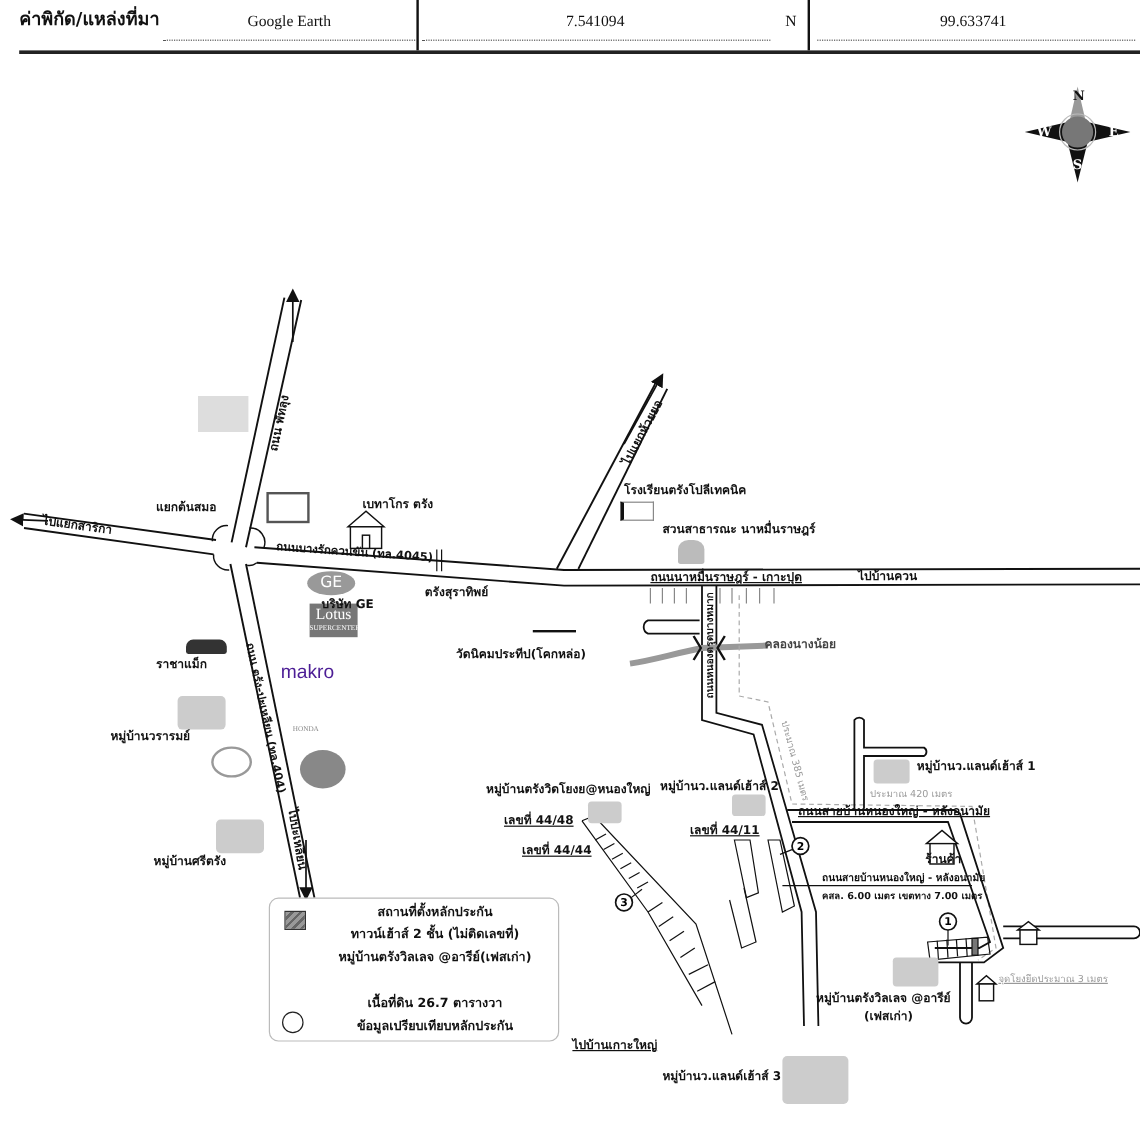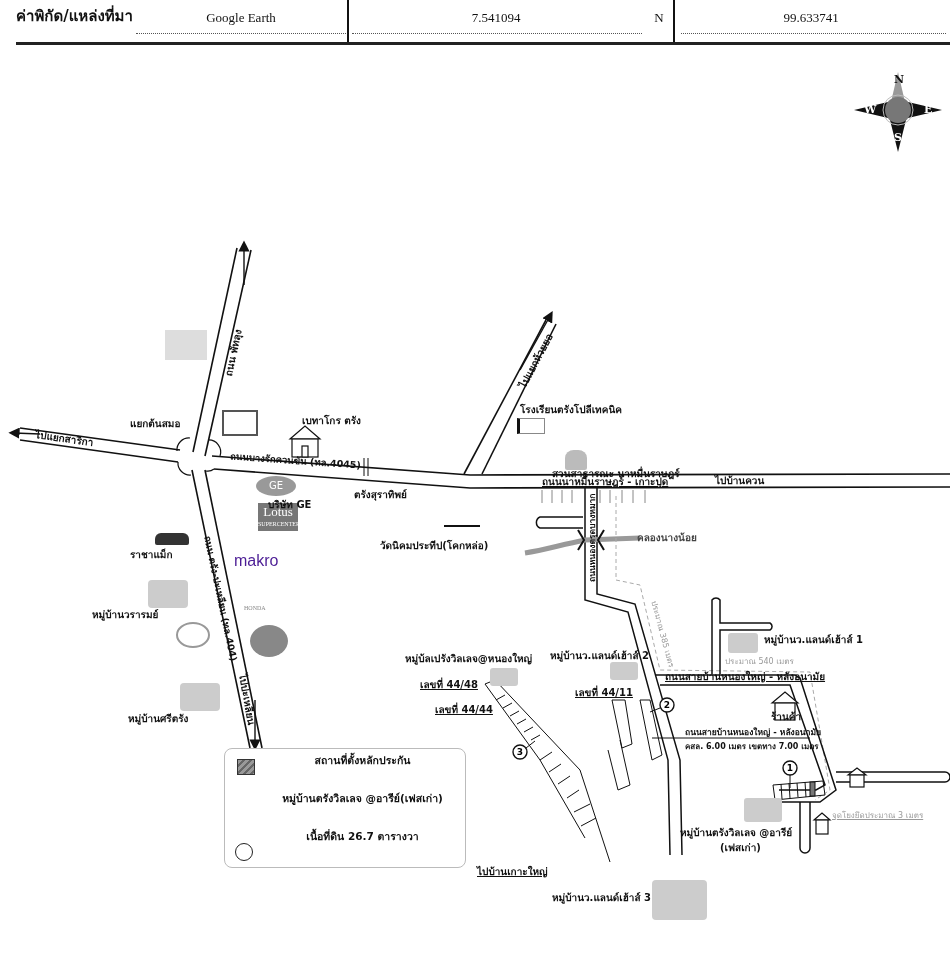--- a/index.html
+++ b/index.html
@@ -194,21 +194,21 @@
 <div class="logo" style="left:610px;top:662px;width:28px;height:18px;background:#ccc;border-radius:3px;"></div>
 <div class="logo" style="left:728px;top:633px;width:30px;height:20px;background:#ccc;border-radius:3px;"></div>
 <div class="logo" style="left:744px;top:798px;width:38px;height:24px;background:#ccc;border-radius:3px;"></div>
 <div class="logo" style="left:652px;top:880px;width:55px;height:40px;background:#ccc;border-radius:4px;"></div>
 <div class="logo" style="left:565px;top:450px;width:22px;height:20px;background:#bbb;border-radius:40% 40% 10% 10%;"></div>
 <div class="logo" style="left:517px;top:418px;width:24px;height:14px;border:1px solid #888;border-left:3px solid #111;"></div>
 <div class="logo" style="left:444px;top:497px;width:36px;height:28px;border-bottom:2px solid #111;"></div>
 
 <div class="logo" style="left:165px;top:330px;width:42px;height:30px;background:#ddd;"></div>
 <div class="logo" style="left:222px;top:410px;width:32px;height:22px;border:2px solid #555;"></div>
-<div class="logo" style="left:256px;top:476px;width:40px;height:20px;border-radius:50%;background:#999;color:#fff;font-size:10px;text-align:center;line-height:20px;">GE</div>
+<div class="logo" style="left:256px;top:476px;width:40px;height:20px;border-radius:50%;background:#999;color:#fff;font-size:13px;text-align:center;line-height:20px;">GE</div>
 <div class="logo" style="left:222px;top:503px;width:40px;height:28px;background:#777;color:#fff;font-family:'Liberation Serif',serif;font-size:13px;text-align:center;line-height:18px;margin-left:36px;">
   <span>Lotus</span><br>
   <span style="font-size:6px;line-height:6px;display:block;">SUPERCENTER</span>
 </div>
 <div class="logo" style="left:234px;top:552px;color:#4c1d95;font-size:16px;font-family:'Liberation Sans',sans-serif;">makro</div>
 <div class="logo" style="left:244px;top:605px;color:#888;font-size:6px;font-family:'Liberation Serif',serif;">HONDA</div>
 <div class="logo" style="left:176px;top:622px;width:30px;height:22px;border:2px solid #999;border-radius:50%;"></div>
 <div class="logo" style="left:250px;top:625px;width:38px;height:32px;border-radius:50%;background:#888;"></div>
 <div class="logo" style="left:155px;top:533px;width:34px;height:12px;background:#333;border-radius:6px 6px 2px 2px;"></div>
 
@@ -217,51 +217,53 @@
 <div class="lbl rot" style="left:224px;top:375px;transform:rotate(-78deg);">ถนน พัทลุง</div>
 <div class="lbl" style="left:230px;top:456px;transform:rotate(4deg);font-size:9.5px;">ถนนบางรักควนขัน (ทล.4045)</div>
 <div class="lbl rot" style="left:212px;top:535px;transform:rotate(78deg);font-size:9.5px;">ถนน ตรัง-ปะเหลียน (ทล.404)</div>
 <div class="lbl rot" style="left:247px;top:673px;transform:rotate(80deg);">ไปปะเหลียน</div>
 <div class="lbl rot" style="left:518px;top:385px;transform:rotate(-62deg);">ไปแยกห้วยยอ</div>
 <div class="lbl u" style="left:542px;top:477px;">ถนนนาหมื่นราษฎร์ - เกาะปุด</div>
 <div class="lbl" style="left:715px;top:476px;">ไปบ้านควน</div>
 <div class="lbl rot" style="left:588px;top:582px;transform:rotate(-90deg);font-size:8.5px;">ถนนหนองตรุดบางหมาก</div>
 <div class="lbl" style="left:637px;top:533px;color:#444;">คลองนางน้อย</div>
 <div class="lbl grey rot" style="left:657px;top:600px;transform:rotate(75deg);font-size:8px;">ประมาณ 385 เมตร</div>
-<div class="lbl grey" style="left:725px;top:658px;font-size:8px;">ประมาณ 540 เมตร</div>
+<div class="lbl grey" style="left:725px;top:658px;font-size:8px;">ประมาณ 420 เมตร</div>
 <div class="lbl u" style="left:665px;top:672px;">ถนนสายบ้านหนองใหญ่ - หลังอนามัย</div>
 <div class="lbl" style="left:685px;top:728px;font-size:8.5px;">ถนนสายบ้านหนองใหญ่ - หลังอนามัย</div>
 <div class="lbl" style="left:685px;top:743px;font-size:8px;">คสล. 6.00 เมตร เขตทาง 7.00 เมตร</div>
 <div class="lbl grey" style="left:832px;top:812px;font-size:8px;text-decoration:underline;">จุดโยงยึดประมาณ 3 เมตร</div>
 <div class="lbl u" style="left:477px;top:867px;">ไปบ้านเกาะใหญ่</div>
 
 <div class="lbl" style="left:302px;top:416px;">เบทาโกร ตรัง</div>
 <div class="lbl" style="left:354px;top:490px;">ตรังสุราทิพย์</div>
 <div class="lbl" style="left:268px;top:500px;">บริษัท GE</div>
 <div class="lbl" style="left:380px;top:541px;">วัดนิคมประทีป(โคกหล่อ)</div>
 <div class="lbl" style="left:520px;top:405px;">โรงเรียนตรังโปลีเทคนิค</div>
-<div class="lbl" style="left:552px;top:437px;margin-top:32px;">สวนสาธารณะ นาหมื่นราษฎร์</div>
+<div class="lbl" style="left:552px;top:437px;">สวนสาธารณะ นาหมื่นราษฎร์</div>
 <div class="lbl" style="left:130px;top:550px;">ราชาแม็ก</div>
 <div class="lbl" style="left:92px;top:610px;">หมู่บ้านวรารมย์</div>
 <div class="lbl" style="left:128px;top:714px;">หมู่บ้านศรีตรัง</div>
-<div class="lbl" style="left:405px;top:654px;">หมู่บ้ลเปรังวิลเลจ@หนองใหญ่</div>
+<div class="lbl" style="left:405px;top:654px;">หมู่บ้านตรังวิดโยงย@หนองใหญ่</div>
 <div class="lbl" style="left:550px;top:651px;">หมู่บ้านว.แลนด์เฮ้าส์ 2</div>
 <div class="lbl" style="left:764px;top:635px;">หมู่บ้านว.แลนด์เฮ้าส์ 1</div>
 <div class="lbl" style="left:552px;top:893px;">หมู่บ้านว.แลนด์เฮ้าส์ 3</div>
 <div class="lbl" style="left:771px;top:712px;">ร้านค้า</div>
 <div class="lbl" style="left:680px;top:828px;">หมู่บ้านตรังวิลเลจ @อารีย์</div>
 <div class="lbl" style="left:720px;top:843px;">(เฟสเก่า)</div>
 <div class="lbl u" style="left:420px;top:680px;">เลขที่ 44/48</div>
 <div class="lbl u" style="left:435px;top:705px;">เลขที่ 44/44</div>
 <div class="lbl u" style="left:575px;top:688px;">เลขที่ 44/11</div>
 
 <div class="legend">
   <div class="swatch"></div>
   <div class="circ"></div>
   <div class="ltxt" style="top:2px;">สถานที่ตั้งหลักประกัน</div>
+  <div class="ltxt" style="top:21px;">ทาวน์เฮ้าส์ 2 ชั้น (ไม่ติดเลขที่)</div>
   <div class="ltxt" style="top:40px;">หมู่บ้านตรังวิลเลจ @อารีย์(เฟสเก่า)</div>
   <div class="ltxt" style="top:78px;">เนื้อที่ดิน 26.7 ตารางวา</div>
+  <div class="ltxt" style="top:97px;">ข้อมูลเปรียบเทียบหลักประกัน</div>
 </div>
 
 <div class="lbl" style="left:894px;top:74px;font-family:'DejaVu Serif',serif;font-size:11px;">N</div>
 <div class="lbl" style="left:894px;top:132px;font-family:'DejaVu Serif',serif;font-size:11px;color:#fff;">S</div>
 <div class="lbl" style="left:864px;top:104px;font-family:'DejaVu Serif',serif;font-size:11px;color:#fff;">W</div>
 <div class="lbl" style="left:924px;top:104px;font-family:'DejaVu Serif',serif;font-size:11px;color:#fff;">E</div>
 
 </body></html>

